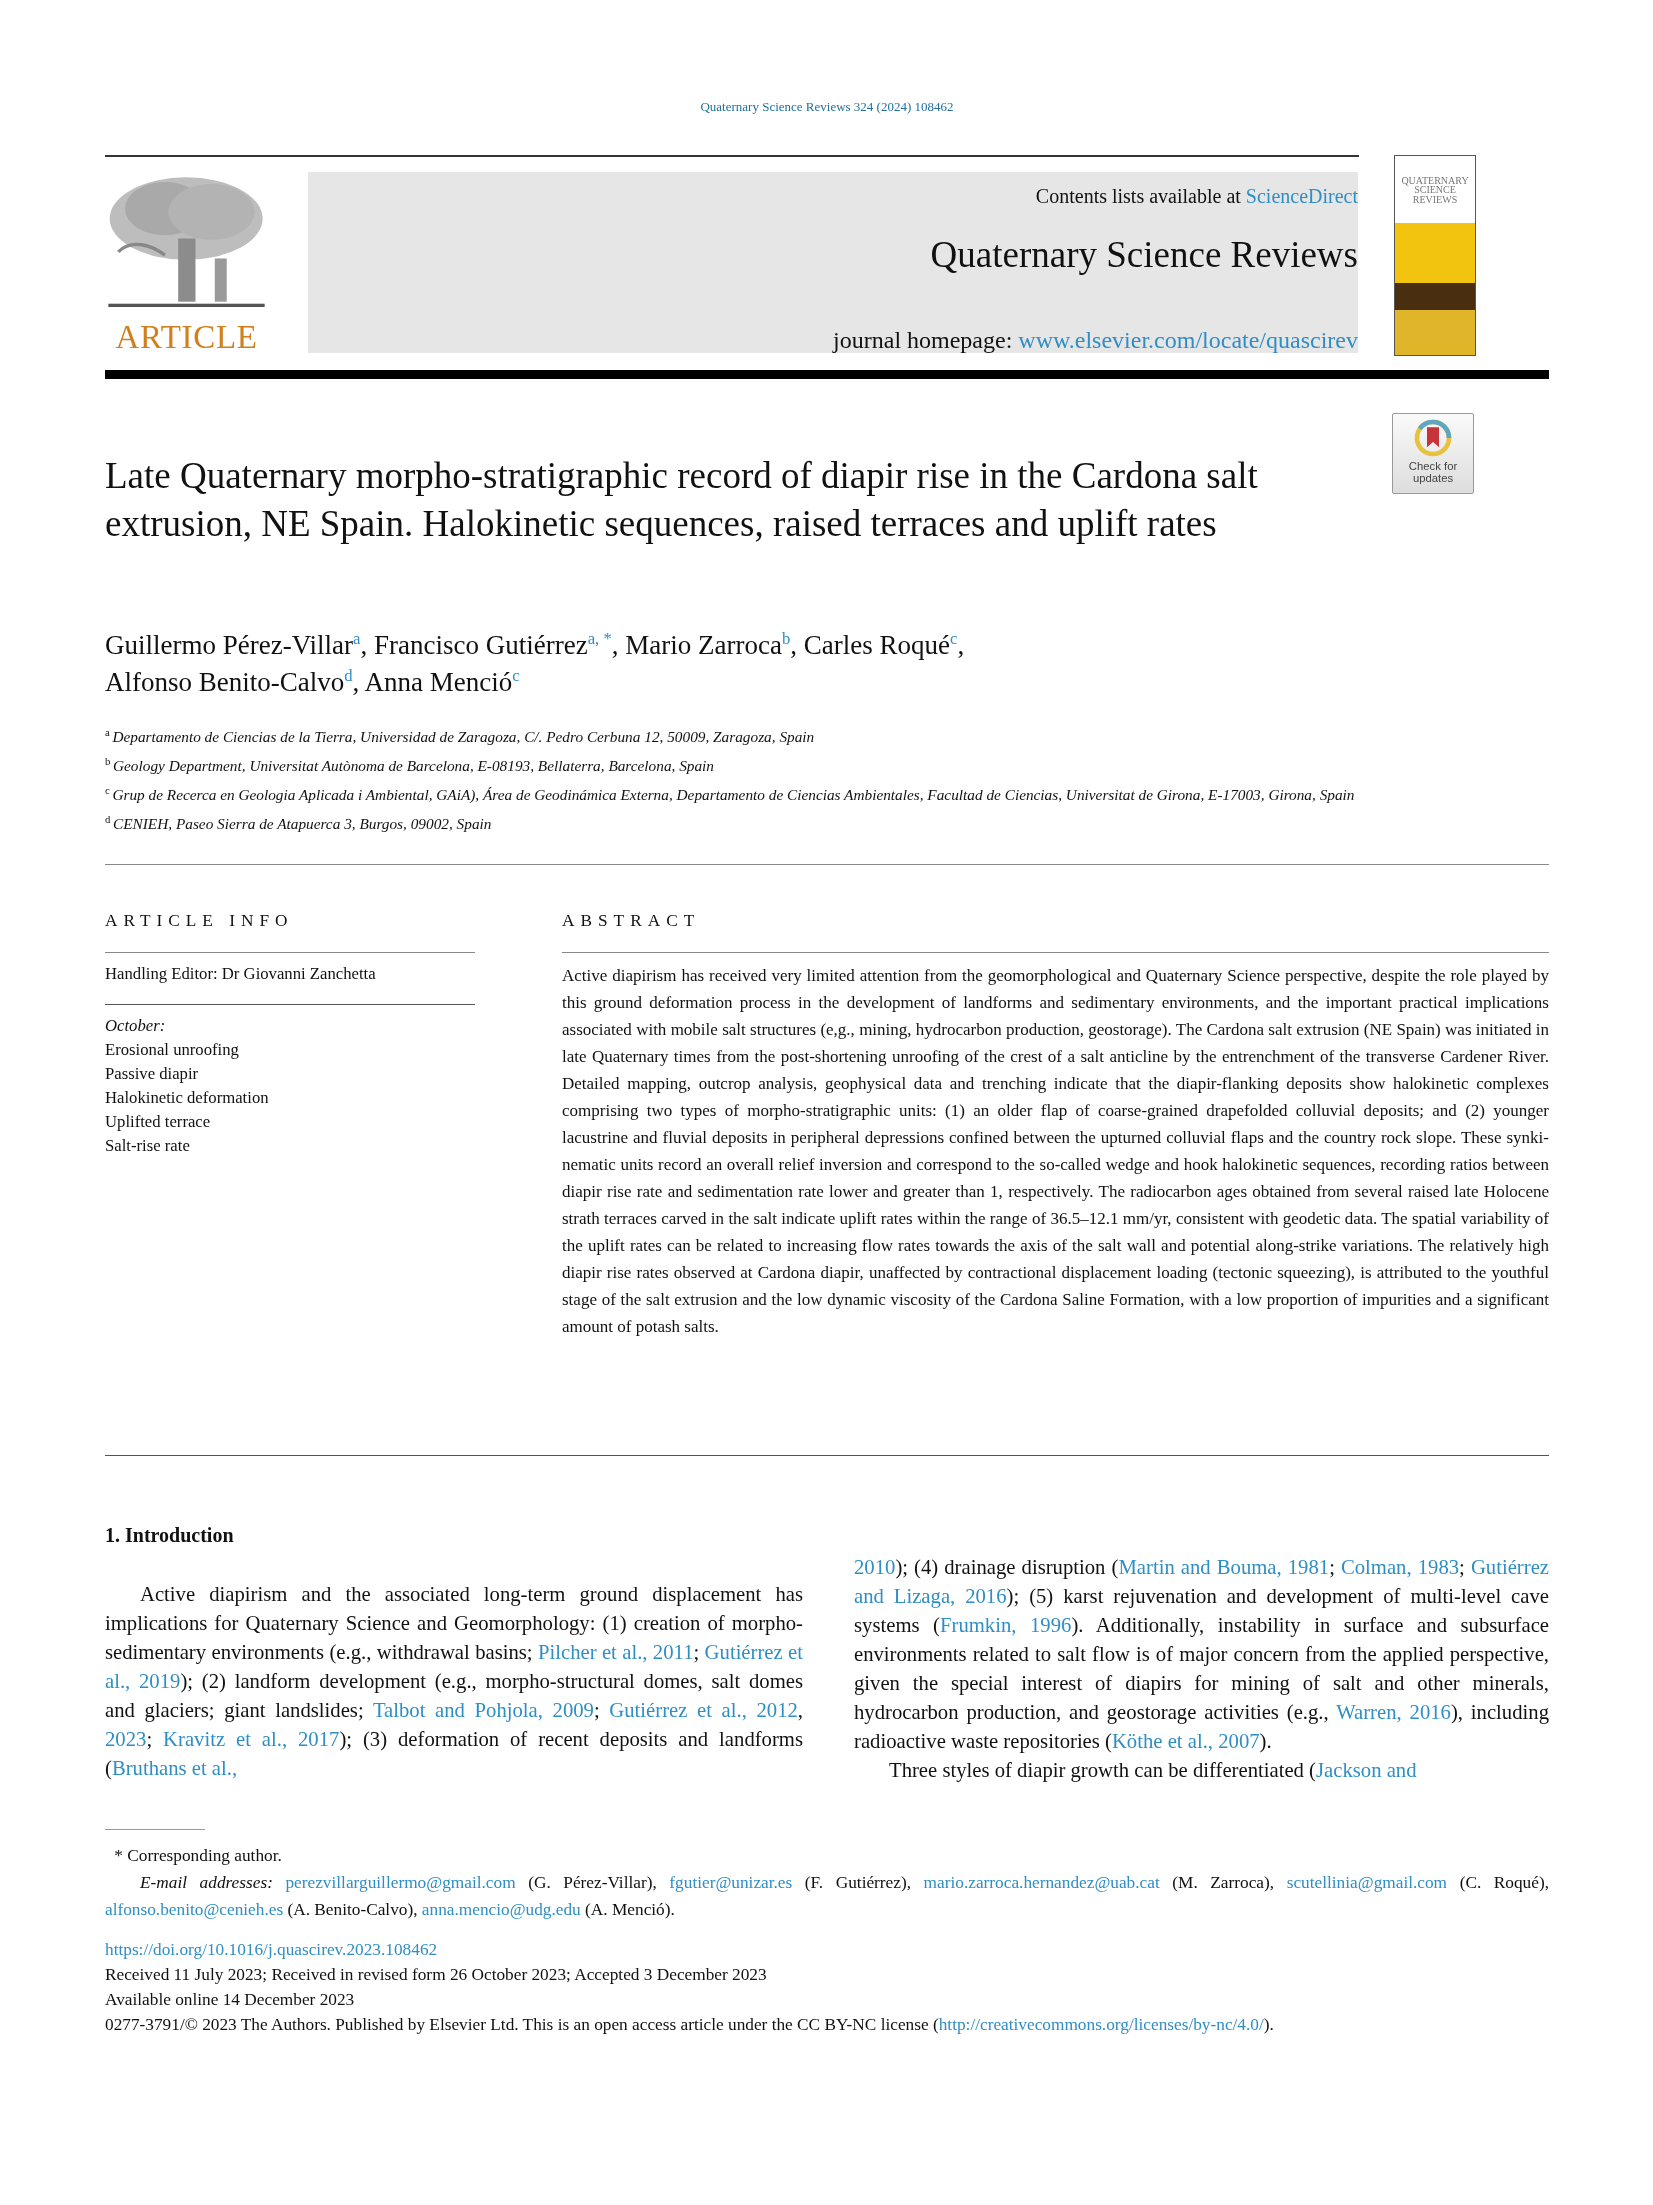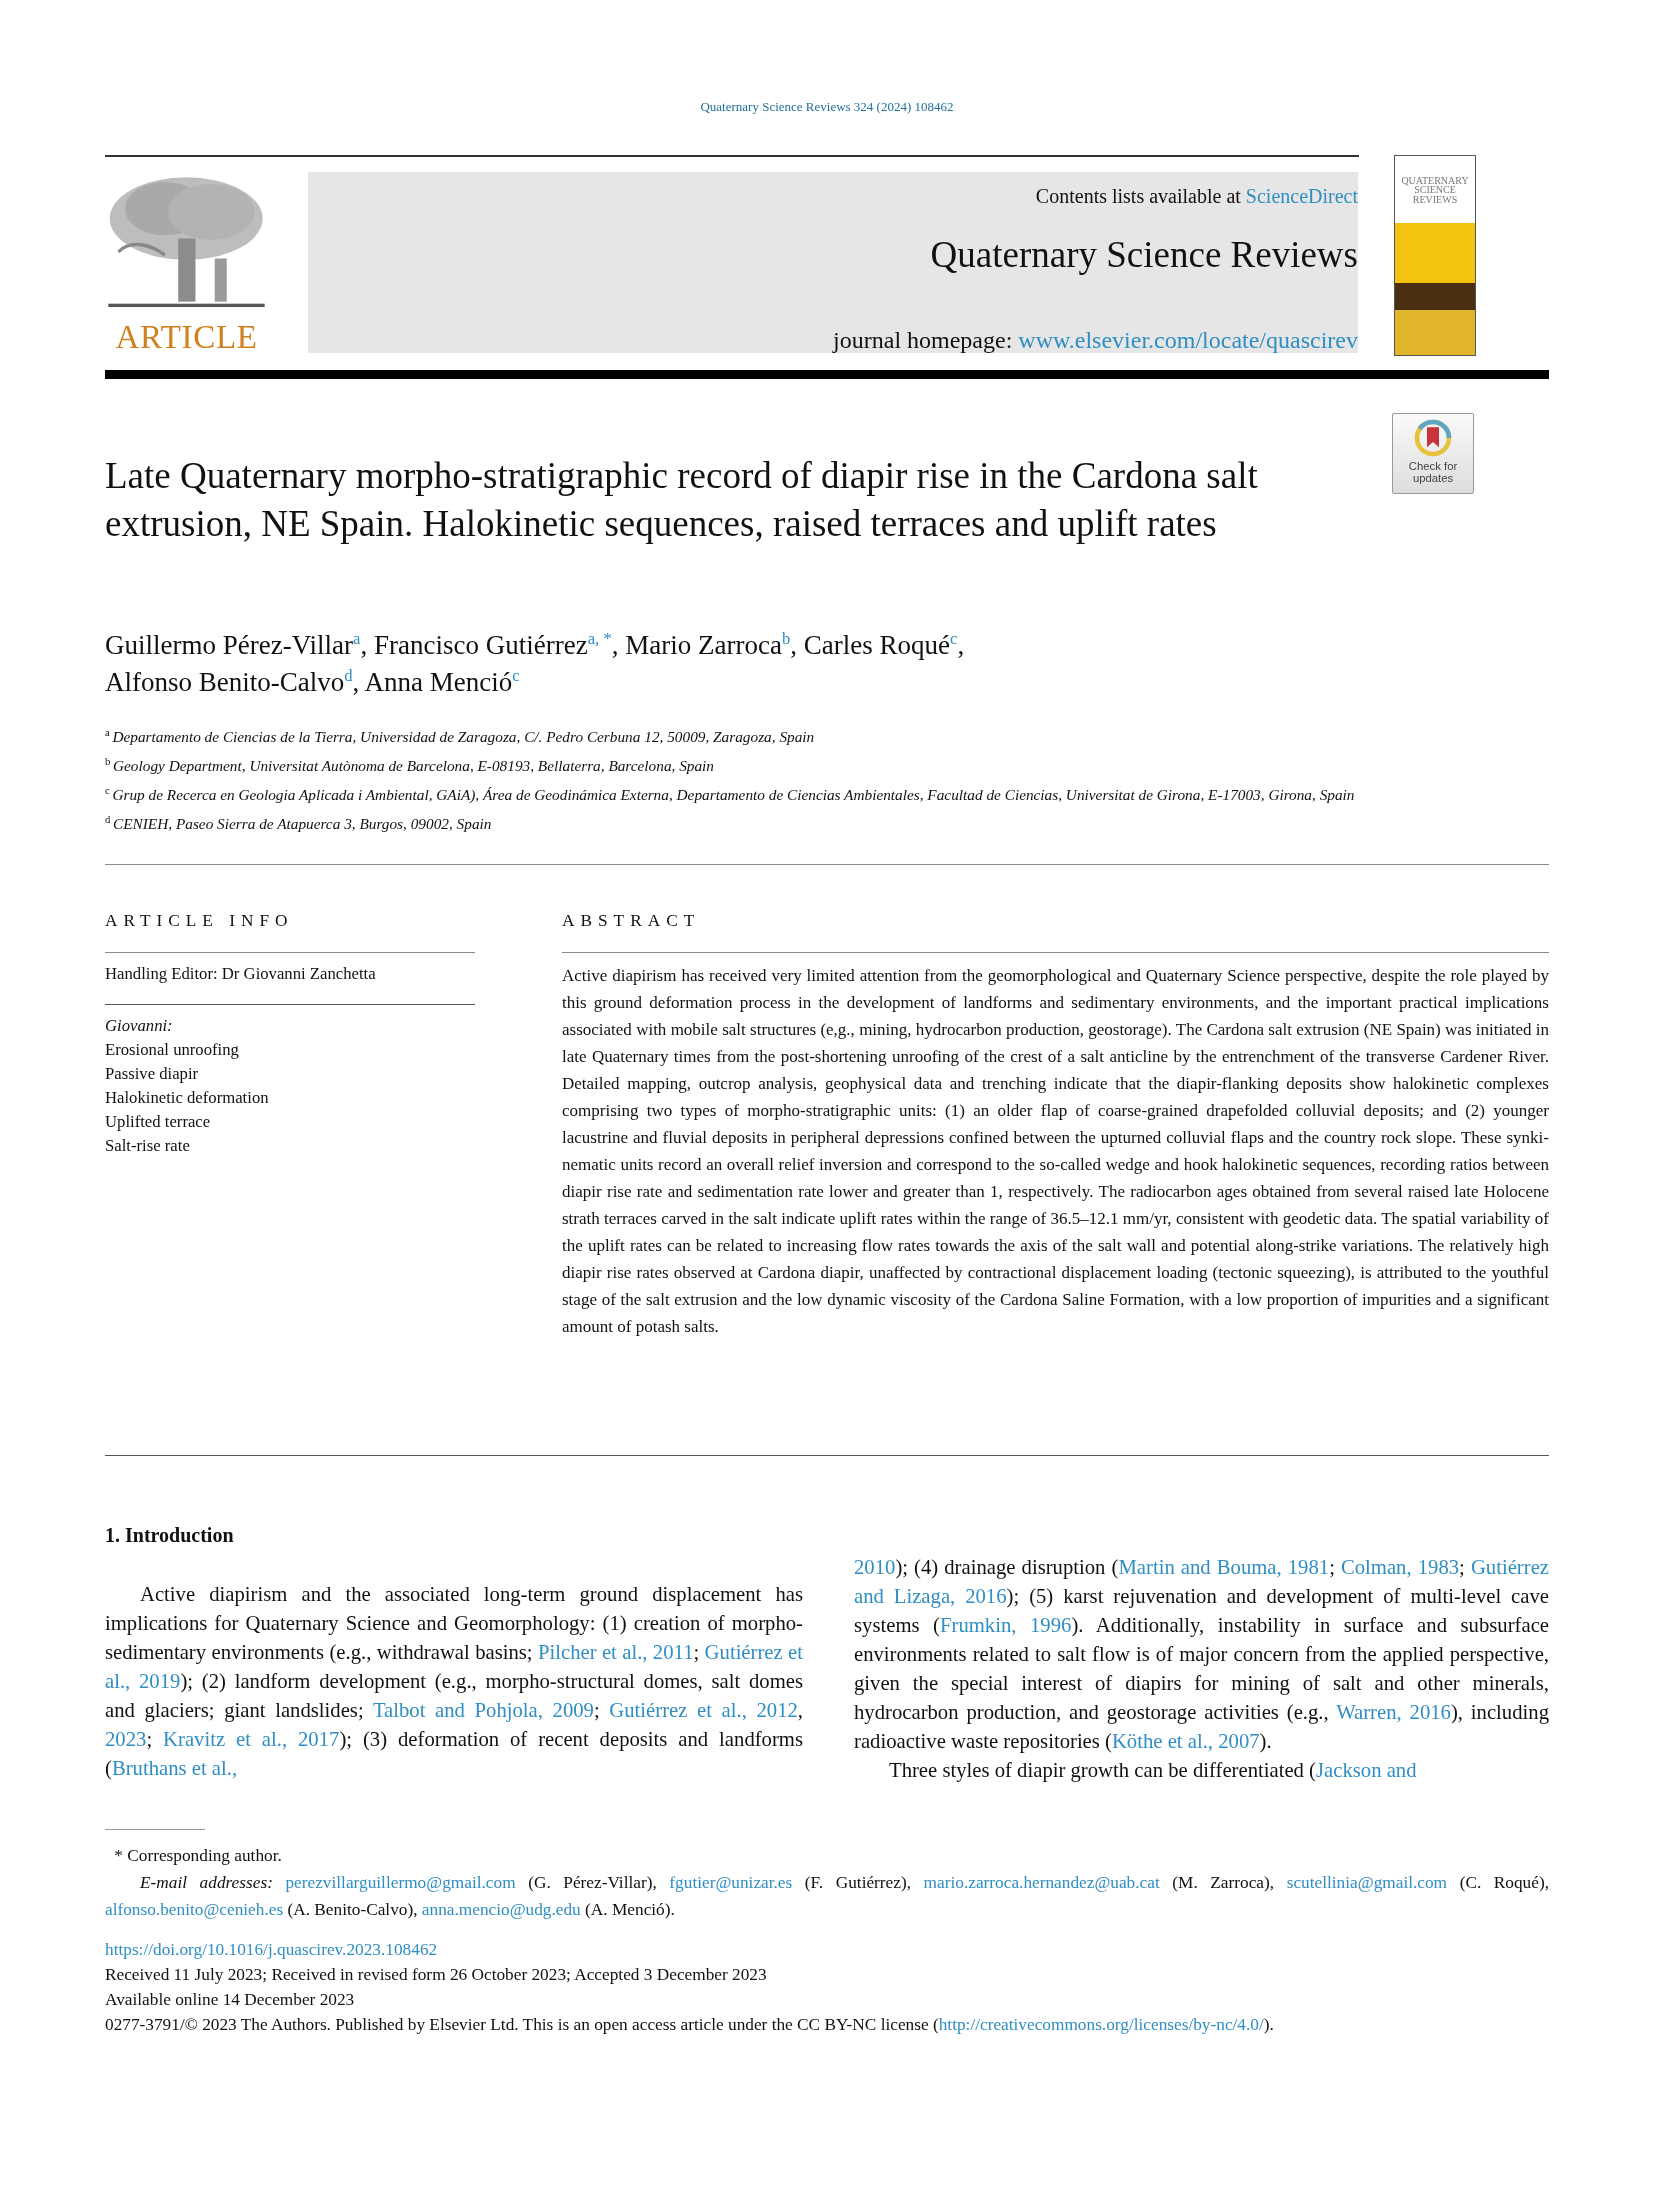--- a/index.html
+++ b/index.html
@@ -116,21 +116,21 @@
 
 <div class="abs ai-head sec-label">ARTICLE INFO</div>
 <div class="abs ab-head sec-label">ABSTRACT</div>
 <div class="abs hr-ai1"></div>
 <div class="abs hr-ab1"></div>
 
 <div class="abs handling">Handling Editor: Dr Giovanni Zanchetta</div>
 <div class="abs hr-ai2"></div>
 
 <div class="abs keywords">
-  <div class="kw-label">Giovanni:</div>
+  <div class="kw-label">October:</div>
   <div>Erosional unroofing</div>
   <div>Passive diapir</div>
   <div>Halokinetic deformation</div>
   <div>Uplifted terrace</div>
   <div>Salt-rise rate</div>
 </div>
 
 <div class="abs abstract">Active diapirism has received very limited attention from the geomorphological and Quaternary Science perspective, despite the role played by this ground deformation process in the development of landforms and sedimentary environments, and the important practical implications associated with mobile salt structures (e,g., mining, hydrocarbon production, geostorage). The Cardona salt extrusion (NE Spain) was initiated in late Quaternary times from the post-shortening unroofing of the crest of a salt anticline by the entrenchment of the transverse Cardener River. Detailed mapping, outcrop analysis, geophysical data and trenching indicate that the diapir-flanking deposits show halokinetic complexes comprising two types of morpho-stratigraphic units: (1) an older flap of coarse-grained drapefolded colluvial deposits; and (2) younger lacustrine and fluvial deposits in peripheral depressions confined between the upturned colluvial flaps and the country rock slope. These synki­nematic units record an overall relief inversion and correspond to the so-called wedge and hook halokinetic sequences, recording ratios between diapir rise rate and sedimentation rate lower and greater than 1, respec­tively. The radiocarbon ages obtained from several raised late Holocene strath terraces carved in the salt indicate uplift rates within the range of 36.5–12.1 mm/yr, consistent with geodetic data. The spatial variability of the uplift rates can be related to increasing flow rates towards the axis of the salt wall and potential along-strike variations. The relatively high diapir rise rates observed at Cardona diapir, unaffected by contractional displacement loading (tectonic squeezing), is attributed to the youthful stage of the salt extrusion and the low dynamic viscosity of the Cardona Saline Formation, with a low proportion of impurities and a significant amount of potash salts.</div>
 
 <div class="abs hr-bot"></div>

